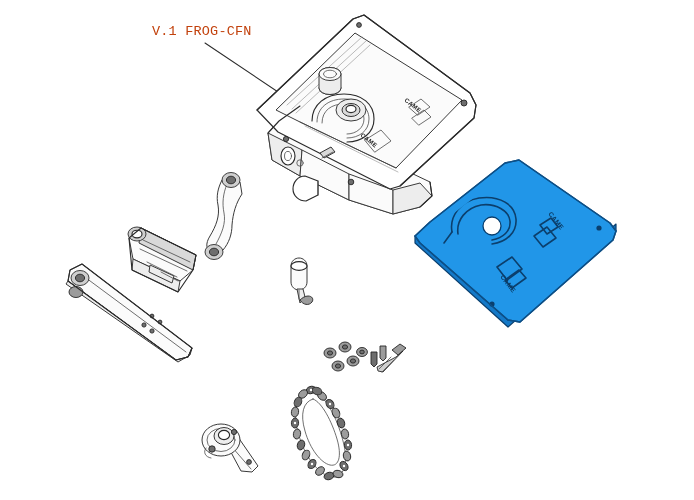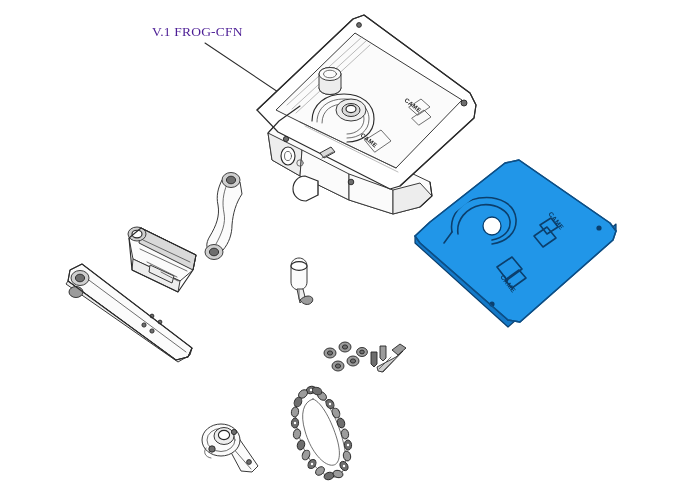--- a/index.html
+++ b/index.html
@@ -118,25 +118,25 @@
   }
   .leader {
     fill: none;
     stroke: #2b2b2b;
     stroke-width: 1.05;
     stroke-linecap: round;
   }
   .callout-text {
     position: absolute;
     white-space: nowrap;
-    font-family: Liberation Serif, serif;
+    font-family: Liberation Mono, monospace;
     font-size: 13.5px;
     font-weight: 400;
     letter-spacing: 0.2px;
-    color: #4c1d95;
+    color: #c2410c;
   }
   .emboss-txt {
     font-family: "Liberation Sans", sans-serif;
     font-size: 6.2px;
     font-weight: 700;
     letter-spacing: 0.3px;
     fill: #2b2b2b;
   }
   .emboss-txt-hl {
     font-family: "Liberation Sans", sans-serif;

